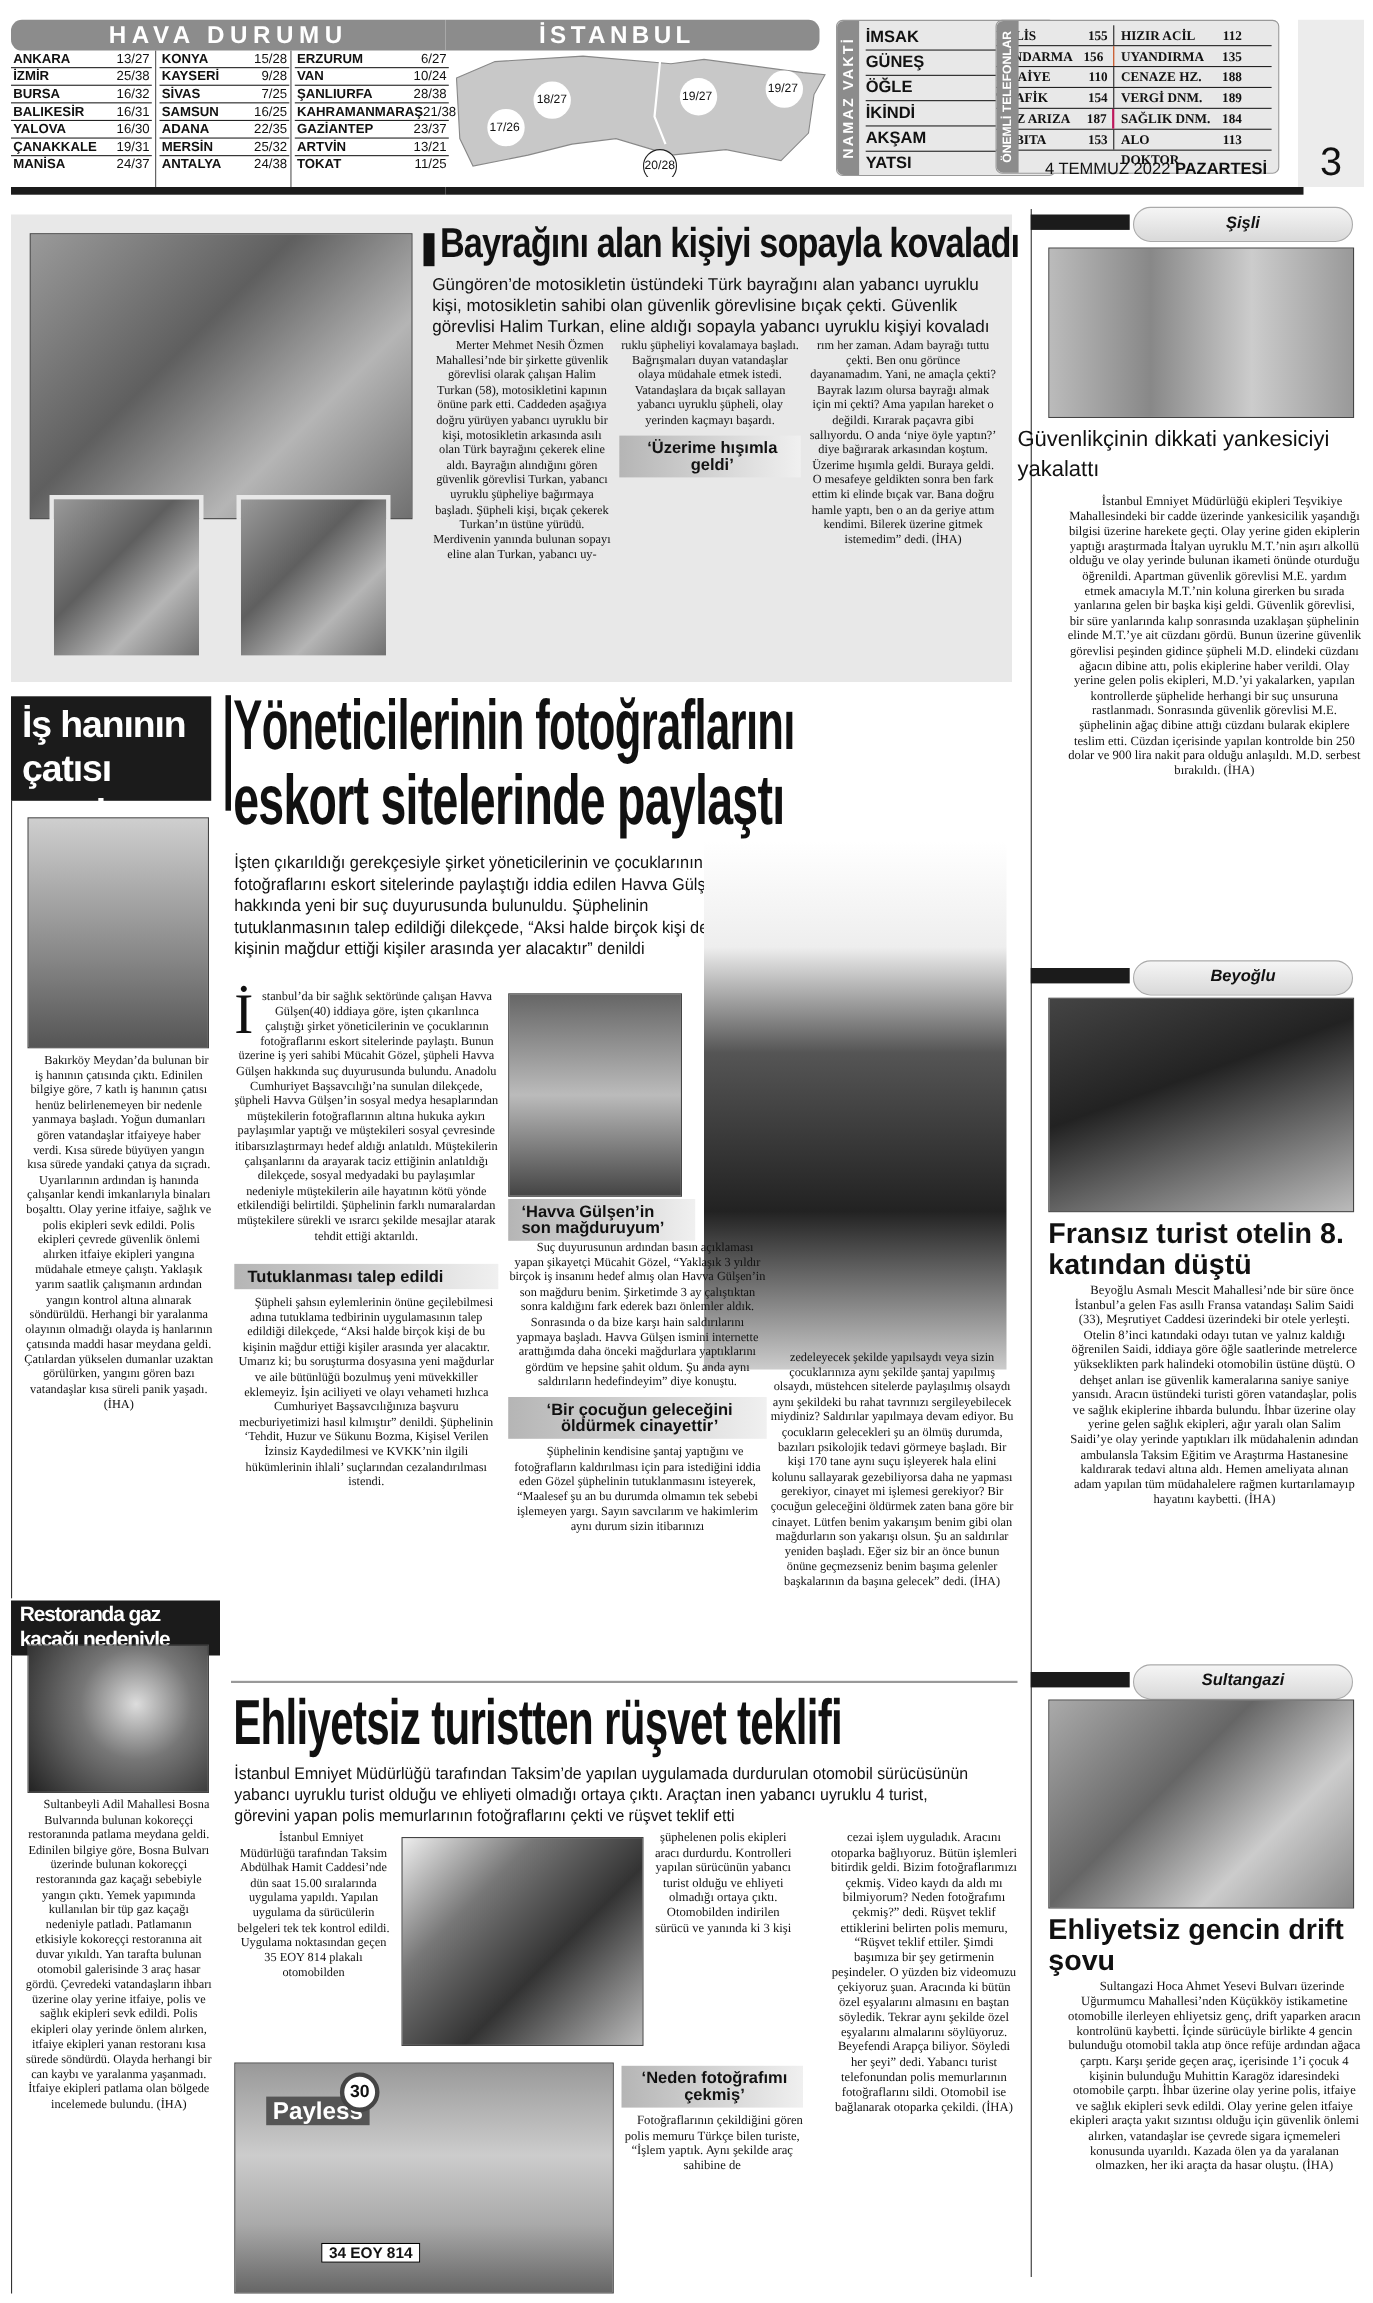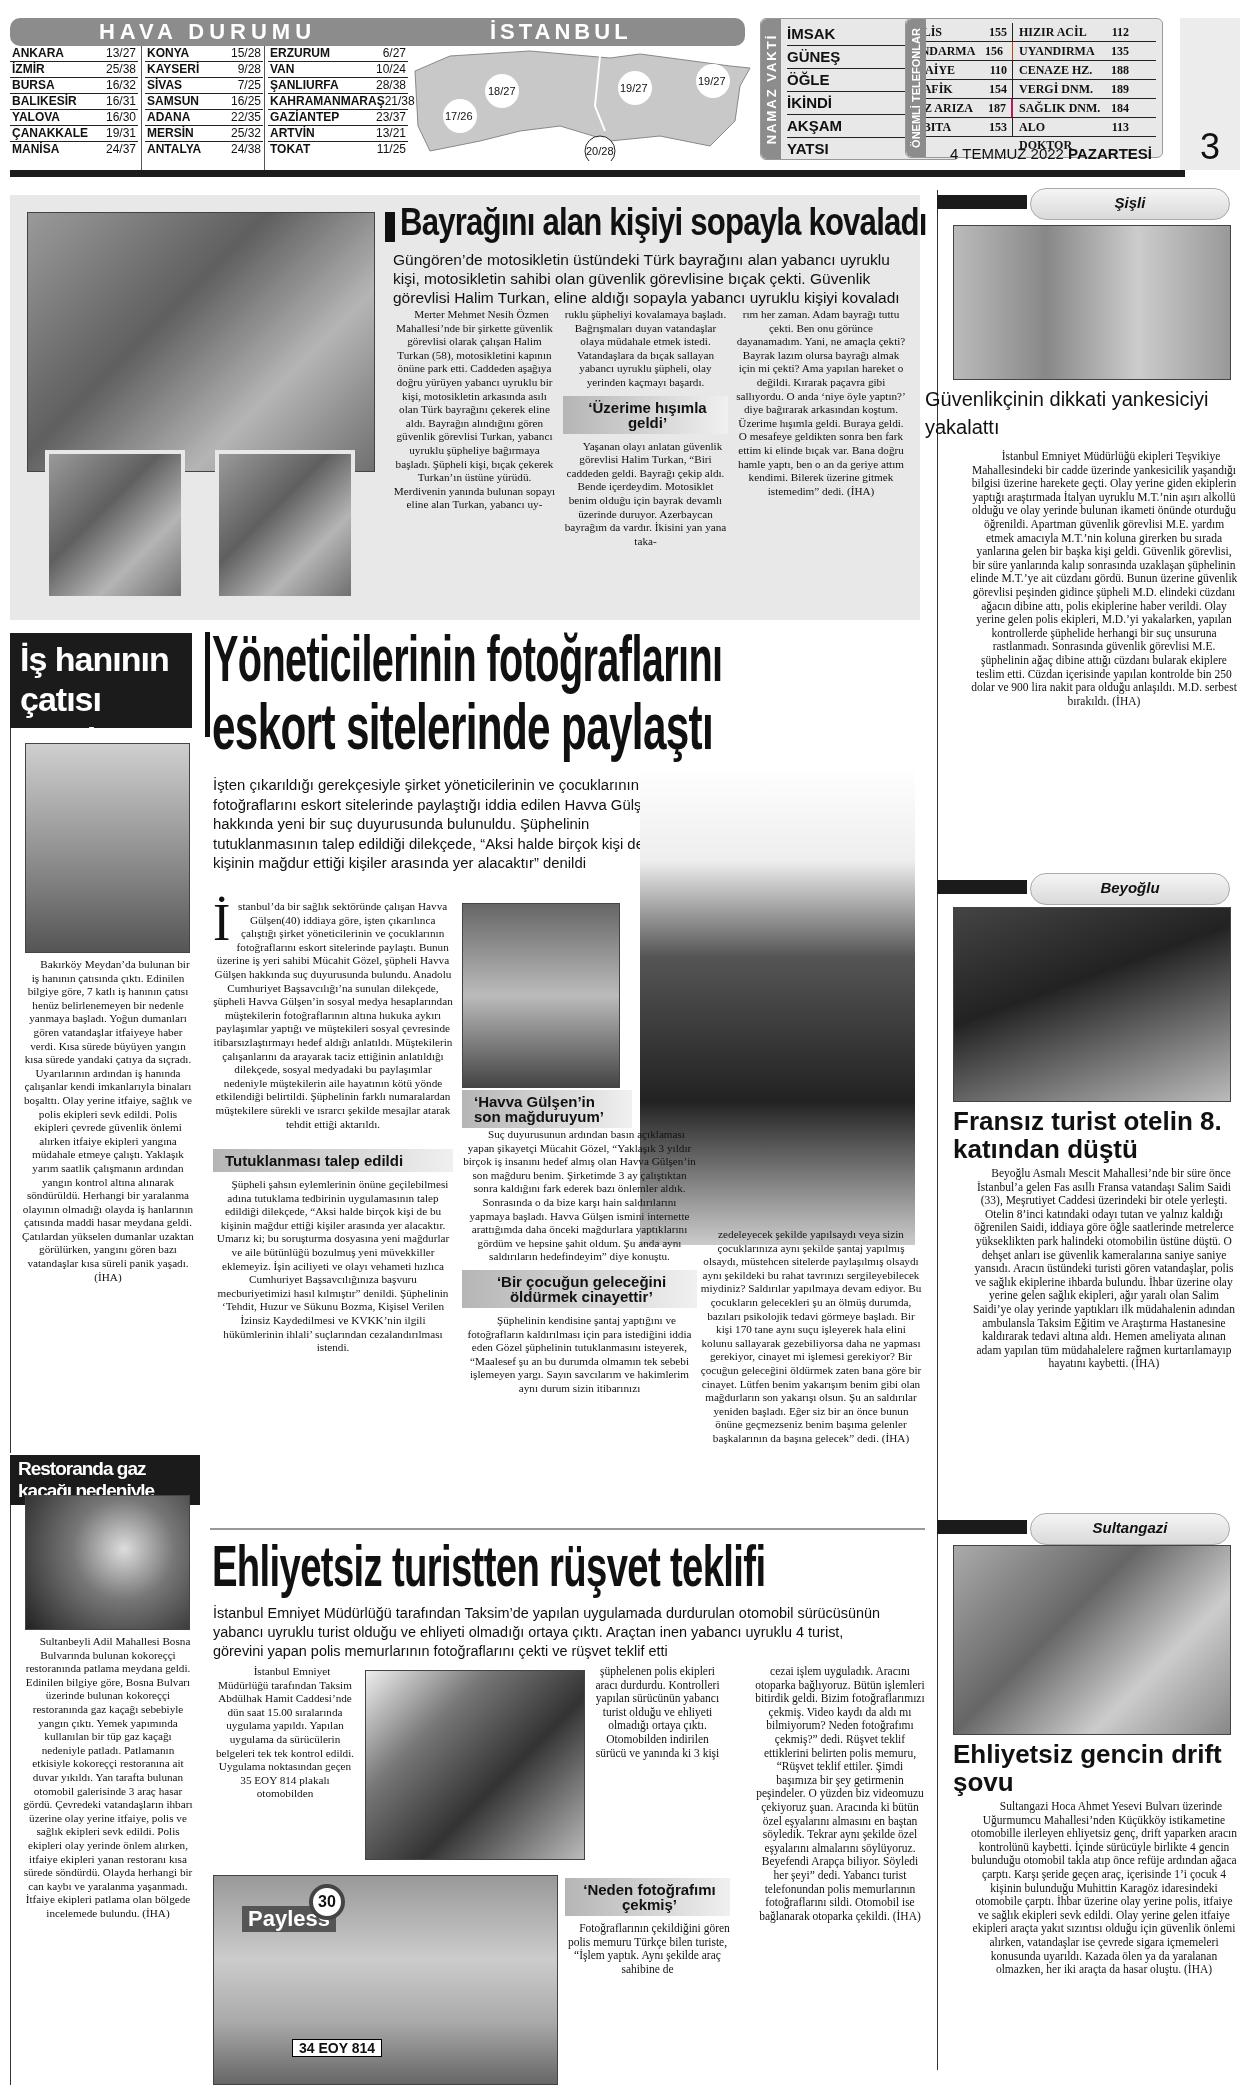--- a/index.html
+++ b/index.html
@@ -247,21 +247,20 @@
 <div class="abs img" style="left:215px;top:450px;width:140px;height:150px;border:4px solid #e8e8e8"></div>
 <div class="abs" style="left:385px;top:212px;width:10px;height:30px;background:#111"></div>
 <div class="abs cond" style="left:400px;top:200px;font-size:38px;line-height:44px;transform:scaleX(0.82);white-space:nowrap">Bayrağını alan kişiyi sopayla kovaladı</div>
 <div class="abs sans" style="left:393px;top:250px;width:520px;font-size:15.5px;line-height:19px">Güngören’de motosikletin üstündeki Türk bayrağını alan yabancı uyruklu kişi, motosikletin sahibi olan güvenlik görevlisine bıçak çekti. Güvenlik görevlisi Halim Turkan, eline aldığı sopayla yabancı uyruklu kişiyi kovaladı</div>
 <div class="abs body" style="left:392px;top:308px;width:165px">
     <p>Merter Mehmet Nesih Özmen Mahallesi’nde bir şirkette güvenlik görevlisi olarak çalışan Halim Turkan (58), motosikletini kapının önüne park etti. Caddeden aşağıya doğru yürüyen yabancı uyruklu bir kişi, motosikletin arkasında asılı olan Türk bayrağını çekerek eline aldı. Bayrağın alındığını gören güvenlik görevlisi Turkan, yabancı uyruklu şüpheliye bağırmaya başladı. Şüpheli kişi, bıçak çekerek Turkan’ın üstüne yürüdü. Merdivenin yanında bulunan sopayı eline alan Turkan, yabancı uy-</p>
   </div>
 <div class="abs body" style="left:563px;top:308px;width:165px">
   <p style="text-indent:0">ruklu şüpheliyi kovalamaya başladı. Bağrışmaları duyan vatandaşlar olaya müdahale etmek istedi. Vatandaşlara da bıçak sallayan yabancı uyruklu şüpheli, olay yerinden kaçmayı başardı.</p>
   <div class="subhead">‘Üzerime hışımla geldi’</div>
-  <p>Yaşanan olayı anlatan güvenlik görevlisi Halim Turkan, “Biri caddeden geldi. Bayrağı çekip aldı. Bende içerdeydim. Motosiklet benim olduğu için bayrak devamlı üzerinde duruyor. Azerbaycan bayrağım da vardır. İkisini yan yana taka-</p>
 </div>
 <div class="abs body" style="left:735px;top:308px;width:172px">
     <p style="text-indent:0">rım her zaman. Adam bayrağı tuttu çekti. Ben onu görünce dayanamadım. Yani, ne amaçla çekti? Bayrak lazım olursa bayrağı almak için mi çekti? Ama yapılan hareket o değildi. Kırarak paçavra gibi sallıyordu. O anda ‘niye öyle yaptın?’ diye bağırarak arkasından koştum. Üzerime hışımla geldi. Buraya geldi. O mesafeye geldikten sonra ben fark ettim ki elinde bıçak var. Bana doğru hamle yaptı, ben o an da geriye attım kendimi. Bilerek üzerine gitmek istemedim” dedi. (İHA)</p>
   </div>
 
 <div class="abs vline" style="left:937px;top:190px;height:1880px"></div>
 <div class="abs spotbar" style="left:937px;top:195px;width:90px"></div>
 <div class="abs spot" style="left:1030px;top:188px;width:200px">Şişli</div>
 <div class="abs img" style="left:953px;top:225px;width:278px;height:155px;background:linear-gradient(90deg,#bbb,#888,#ccc,#999)"></div>
 <div class="abs sans" style="left:925px;top:385px;width:290px;font-weight:normal;font-size:20px;line-height:28px">Güvenlikçinin dikkati yankesiciyi yakalattı</div>

